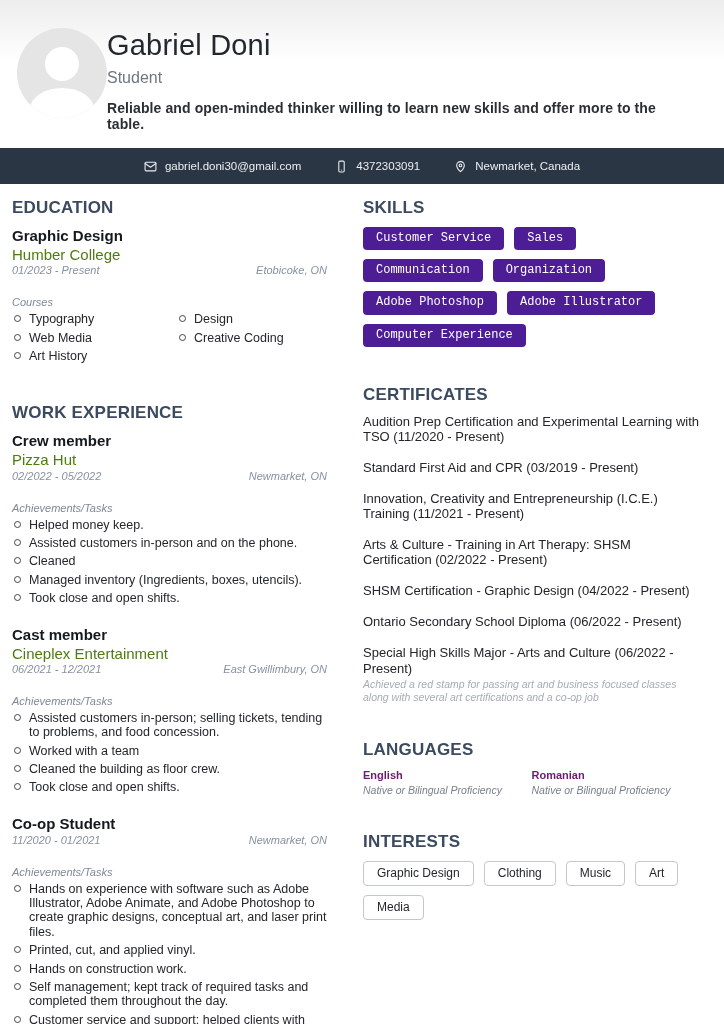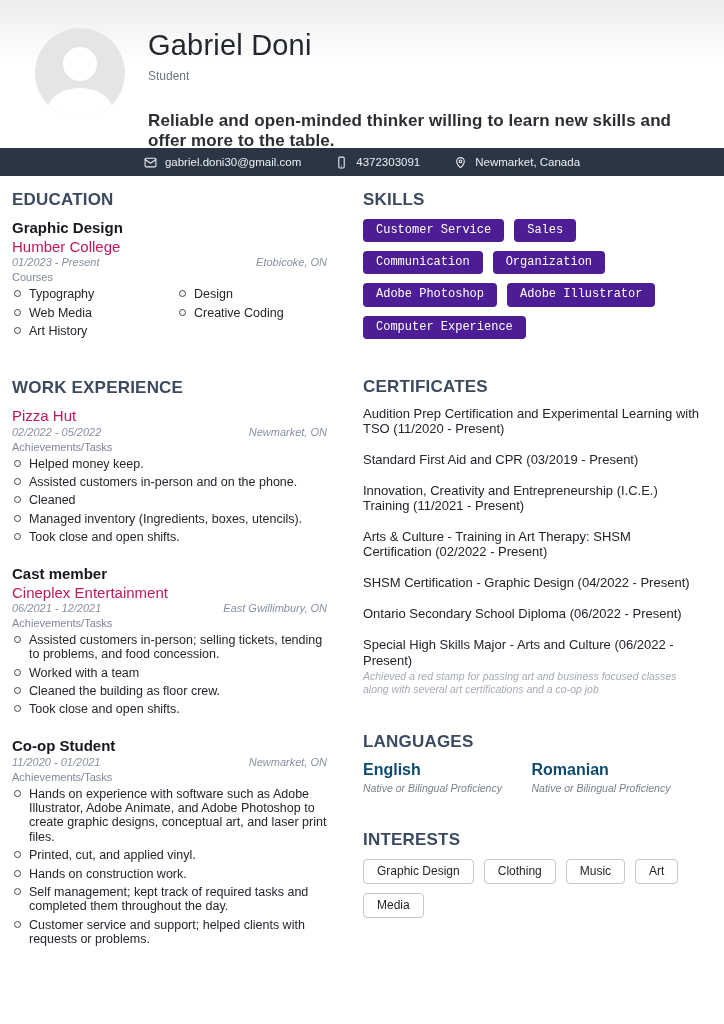--- a/index.html
+++ b/index.html
@@ -5,44 +5,44 @@
   html,body { margin:0; padding:0; }
   body {
     width:724px; height:1024px; background:#ffffff;
     font-family:"Liberation Sans", sans-serif; color:#22252b;
     overflow:hidden;
   }
   .page { position:relative; width:724px; height:1024px; background:#fff; }
 
   
   .header {
-    box-sizing:border-box; height:148px; padding:28px 40px 0 35px;
-    display:flex; gap:23px;
+    box-sizing:border-box; height:148px; padding:28px 40px 0 17px;
+    display:flex; 
     background:linear-gradient(180deg,#ededed 0%, #ffffff 62px);
   }
   .avatar {
     flex:0 0 90px; width:90px; height:90px; border-radius:50%;
     background:#e5e5e5; position:relative; overflow:hidden;
   }
   .avatar .head {
     position:absolute; left:50%; top:19px; transform:translateX(-50%);
     width:34px; height:34px; border-radius:50%; background:#fff;
   }
   .avatar .shoulders {
     position:absolute; left:50%; top:60px; transform:translateX(-50%);
     width:64px; height:42px; border-radius:50% 50% 0 0; background:#fff;
   }
   .id-block { padding-top:1px; }
   .name { font-size:29px; color:#23272e; letter-spacing:.2px; }
-  .role { font-size:12px; color:#6e7683; margin-top:7px; }
-  .summary { font-size:17px; font-weight:bold; color:#2b2e34; margin-top:28px; letter-spacing:.1px; }
+  .role { font-size:16px; color:#6e7683; margin-top:7px; }
+  .summary { font-size:14px; font-weight:bold; color:#2b2e34; margin-top:13px; letter-spacing:.1px; }
 
   
   .contact-bar {
-    height:28px; background:#2b3645;
+    height:36px; background:#2b3645;
     display:flex; align-items:center; justify-content:center; gap:34px;
   }
   .contact-item { display:flex; align-items:center; gap:8px; color:#eceef2; font-size:11.5px; }
   .contact-item svg { display:block; }
 
   
   .main { display:flex; gap:36px; padding:14px 24px 0 12px; box-sizing:border-box; }
   .col-left  { flex:0 0 315px; max-width:315px; }
   .col-right { flex:1; min-width:0; }
 
@@ -53,24 +53,24 @@
   .section-work      { margin-top:36px; }
   .section-certs     { margin-top:38px; }
   .section-langs     { margin-top:36px; }
   .section-interests { margin-top:36px; }
 
   
   .entry { position:relative; }
   .entry + .entry { margin-top:20px; }
   .tick { position:absolute; left:-30px; top:7px; width:13px; height:2px; background:#4a4e55; }
   .entry-title { font-size:15px; font-weight:bold; color:#15181e; line-height:1.2; }
-  .entry-sub   { font-size:15px; color:#be185d; line-height:1.15; margin-top:1px; }
+  .entry-sub   { font-size:15px; color:#4d7c0f; line-height:1.15; margin-top:1px; }
   .meta { display:flex; justify-content:space-between; margin-top:1px;
           font-size:11px; font-style:italic; color:#8791a1; }
-  .list-label { font-size:11px; color:#7f8898; margin-top:3px; }
+  .list-label { font-size:11px; font-style:italic; color:#7f8898; margin-top:20px; }
 
   ul.bullets { list-style:none; margin:4px 0 0 0; padding:0; }
   ul.bullets li {
     position:relative; padding-left:17px; font-size:12.5px; color:#23262c;
     line-height:1.15; margin-bottom:4px;
   }
   ul.bullets li::before {
     content:""; position:absolute; left:2px; top:3px;
     width:5px; height:5px; border:1.5px solid #40454d; border-radius:50%;
   }
@@ -86,21 +86,21 @@
     background:#fff; color:#23262c; border:1px solid #c2c7ce;
     font-size:12px; padding:5px 13px; border-radius:4px; line-height:1.1; white-space:nowrap;
   }
 
   
   .cert-item { font-size:13px; color:#22252b; line-height:1.16; margin-bottom:16px; }
   .cert-note { font-size:10.5px; font-style:italic; color:#a6acb6; margin-top:2px; line-height:1.25; }
 
   
   .lang-grid { display:grid; grid-template-columns:1fr 1fr; margin-top:2px; }
-  .lang-name  { font-size:16px; font-weight:bold; color:#0c4a6e; }
+  .lang-name  { font-size:11px; font-weight:bold; color:#701a75; }
   .lang-level { font-size:10.5px; font-style:italic; color:#79818e; margin-top:3px; }
 </style>
 </head>
 <body>
 
 <div class="page">
 
   <div class="header">
     <div class="avatar">
       <div class="head"></div>
@@ -166,20 +166,21 @@
             <li>Art History</li>
           </ul>
         </div>
       </div>
 
       <div class="section section-work">
         <h2 class="section-heading">WORK EXPERIENCE</h2>
 
         <div class="entry">
           <span class="tick"></span>
+          <div class="entry-title">Crew member</div>
           <div class="entry-sub">Pizza Hut</div>
           <div class="meta">
             <span>02/2022 - 05/2022</span>
             <span>Newmarket, ON</span>
           </div>
           <div class="list-label">Achievements/Tasks</div>
           <ul class="bullets">
             <li>Helped money keep.</li>
             <li>Assisted customers in-person and on the phone.</li>
             <li>Cleaned</li>

